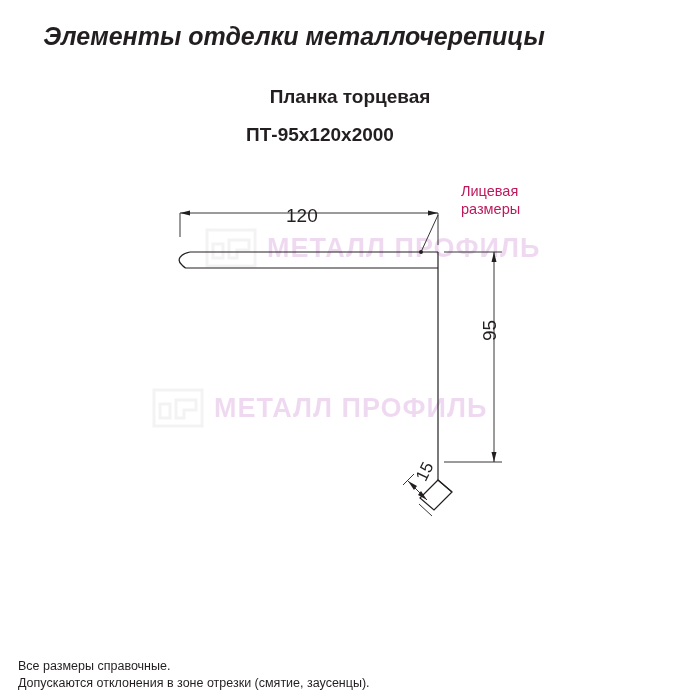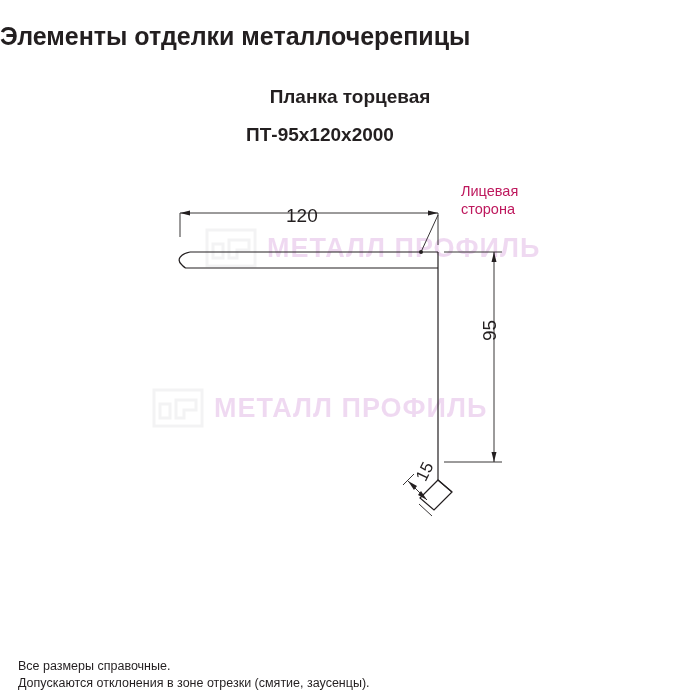--- a/index.html
+++ b/index.html
@@ -18,23 +18,25 @@
   .page {
     position: relative;
     width: 700px;
     height: 700px;
   }
   .title {
     position: absolute;
     top: 22px;
     left: 0;
     width: 588px;
+    text-align: center;
     font-size: 25px;
     font-weight: bold;
     letter-spacing: 0px;
+    font-style: italic;
   }
   .subtitle {
     position: absolute;
     top: 86px;
     left: 0;
     width: 700px;
     text-align: center;
     font-size: 19px;
     font-weight: bold;
   }
@@ -192,21 +194,21 @@
     </g>
     <circle cx="421" cy="252" r="2" fill="#231f20"></circle>
   </svg>
 
   <div class="dim-label label-120">120</div>
   <div class="dim-label label-95">95</div>
   <div class="dim-label label-15">15</div>
 
   <div class="face-label">
     <div>Лицевая</div>
-    <div>сторона</div>
+    <div>размеры</div>
   </div>
 
   <div class="footnotes">
     <div>Все размеры справочные.</div>
     <div>Допускаются отклонения в зоне отрезки (смятие, заусенцы).</div>
   </div>
 
 </div>
 
 </body></html>

